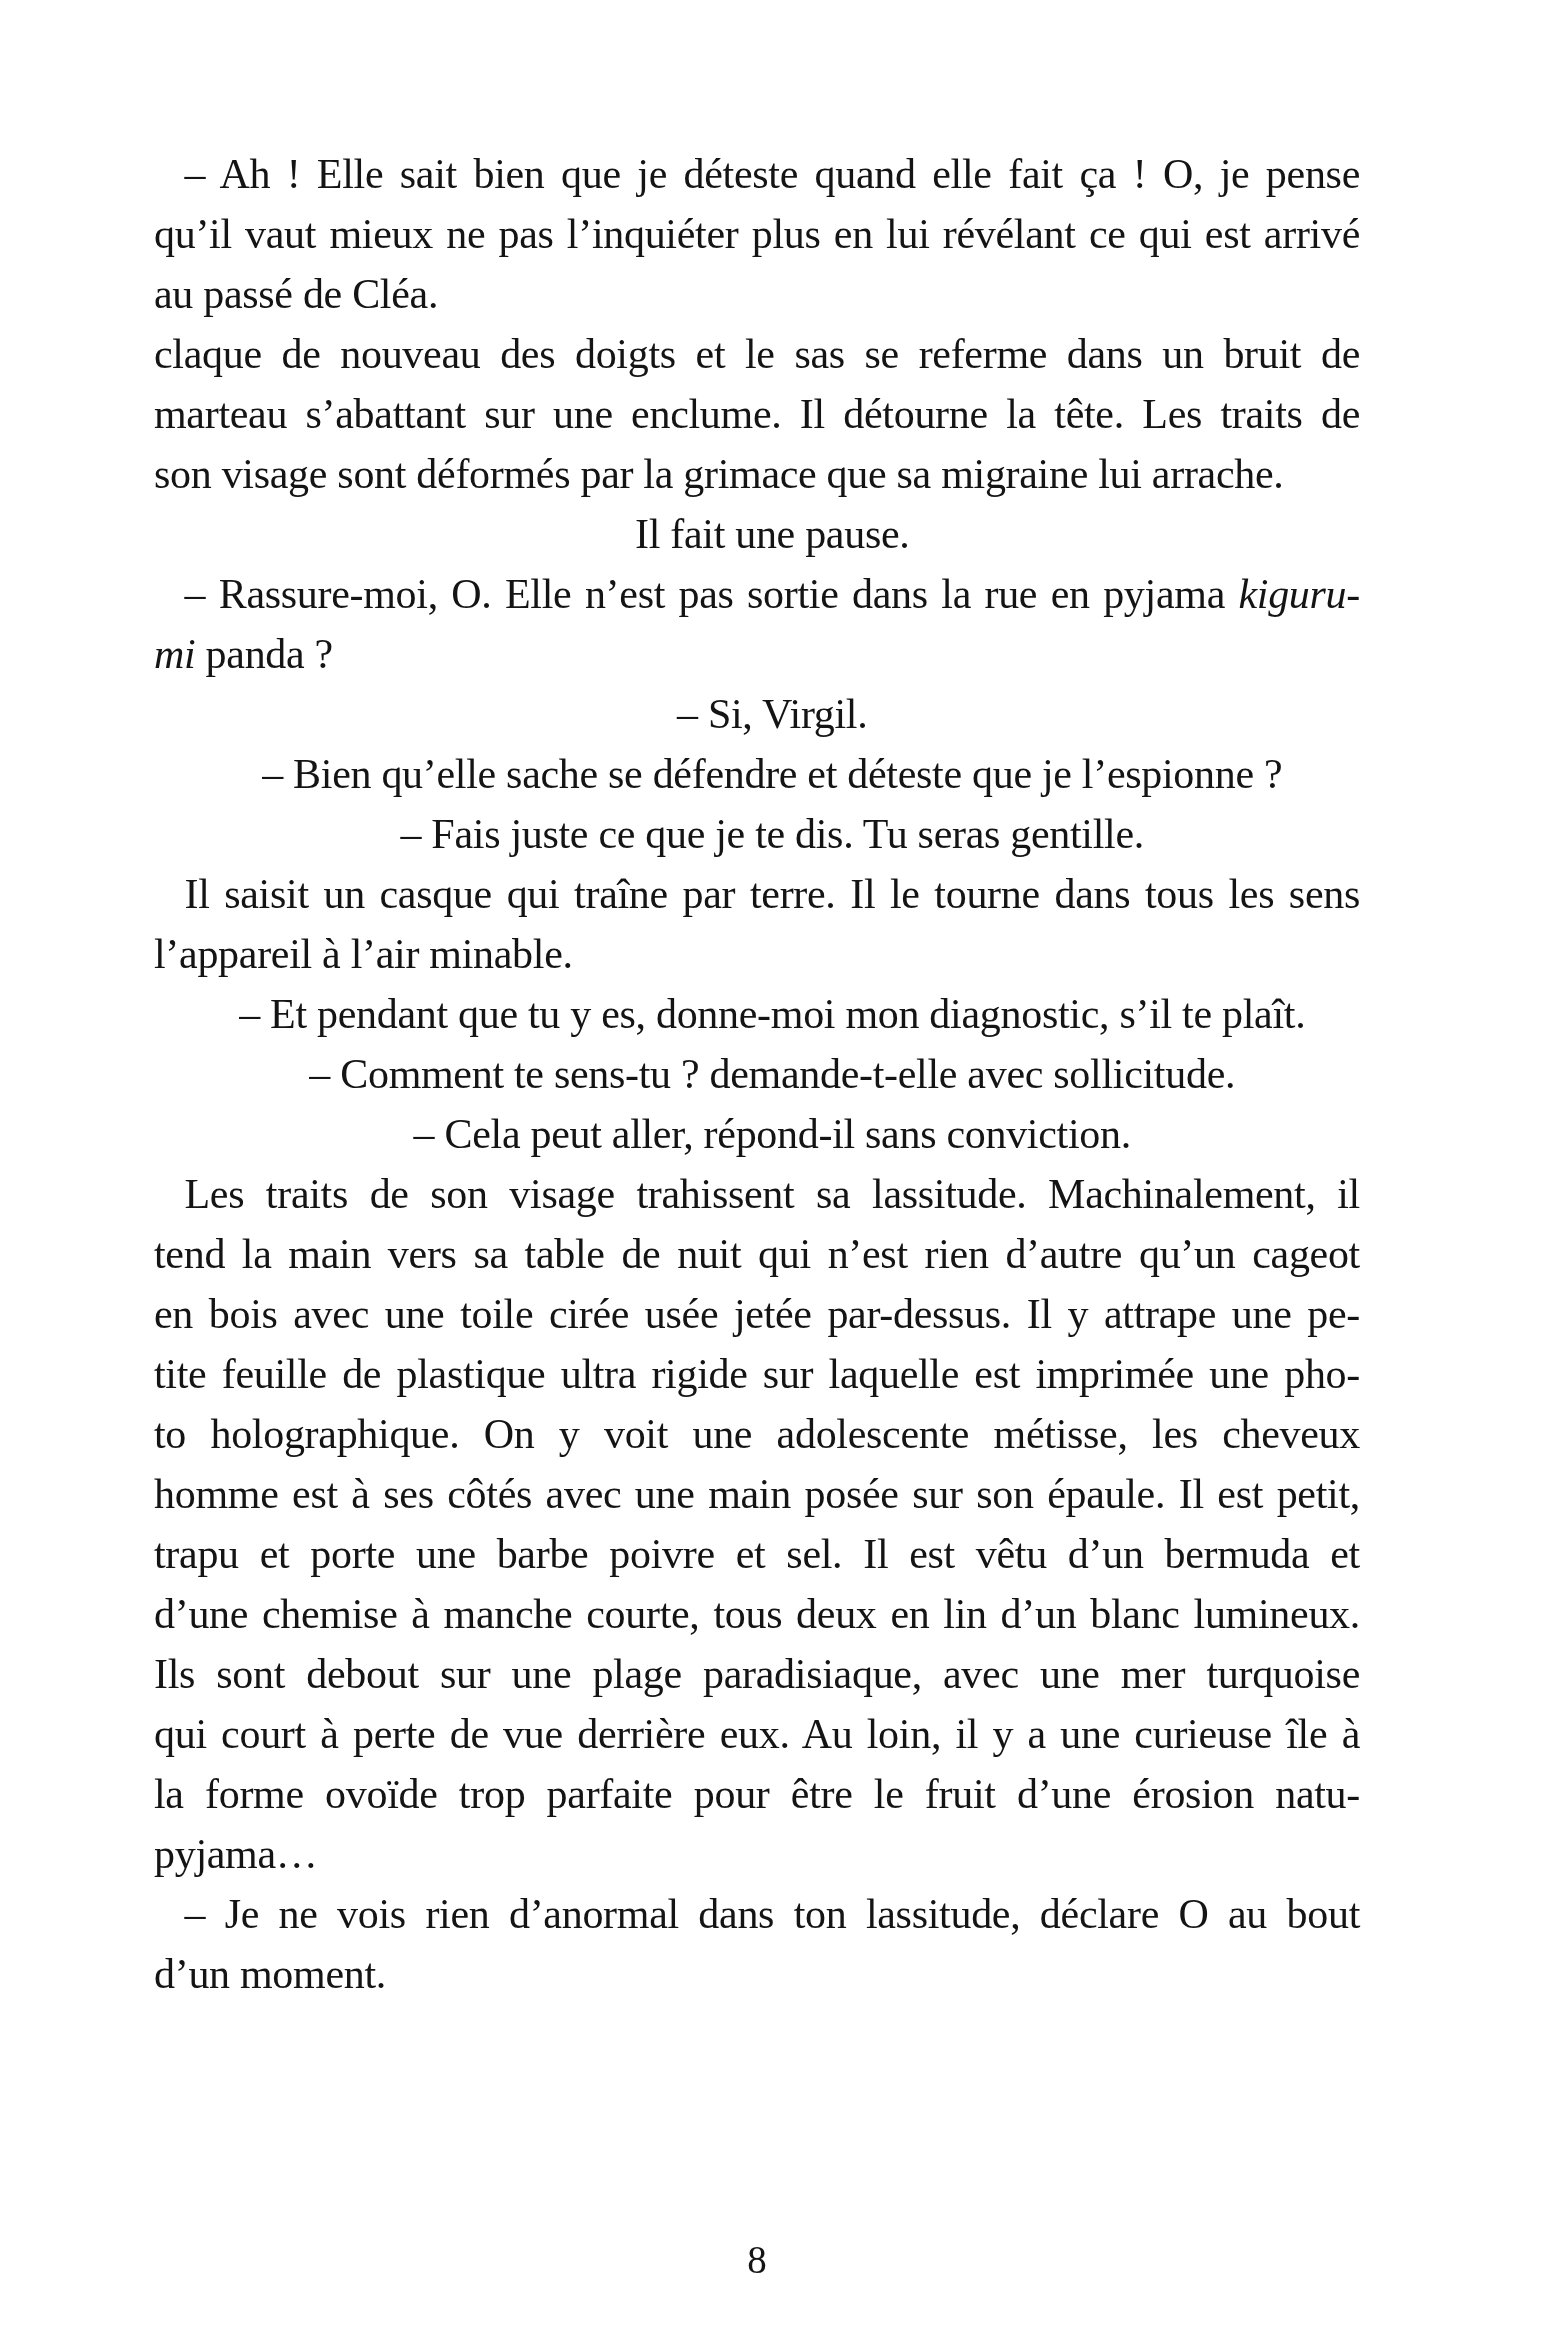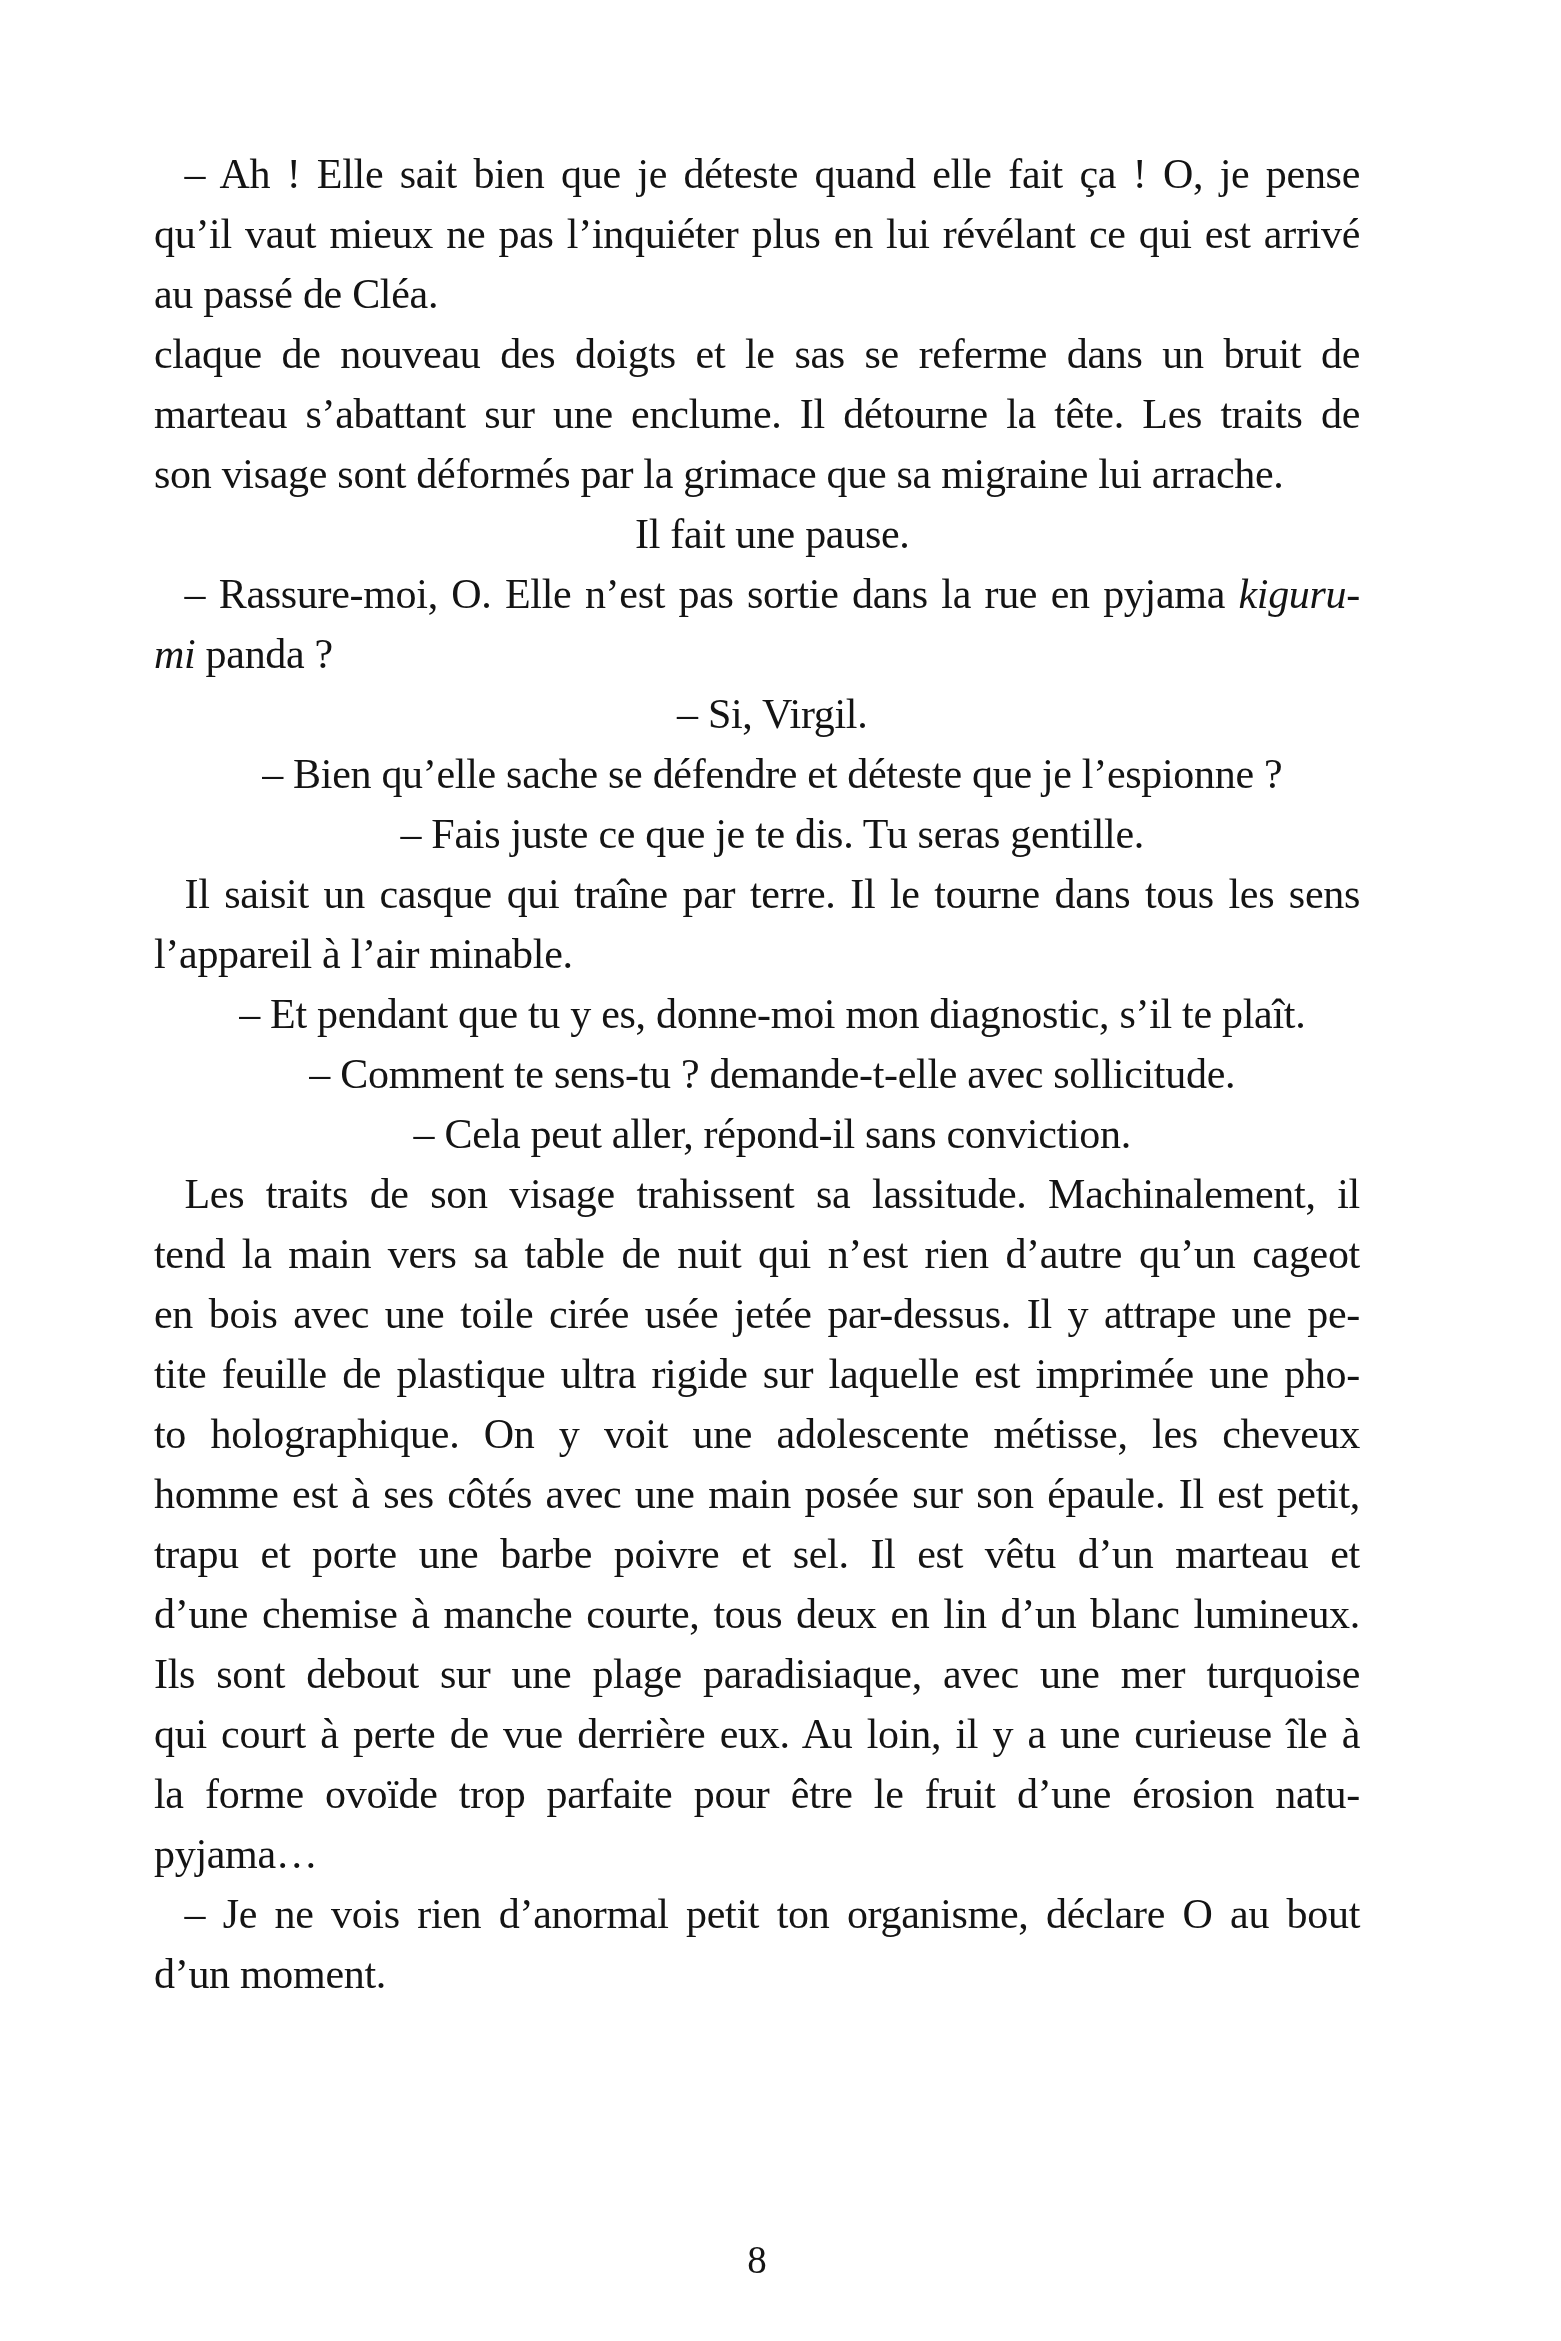--- a/index.html
+++ b/index.html
@@ -94,27 +94,27 @@
     <div class="paragraph">
       <div class="line indent"><span class="seg">– Cela peut aller, répond-il sans conviction.</span></div>
     </div>
     <div class="paragraph">
       <div class="line j indent"><span class="seg">Les traits de son visage trahissent sa lassitude. Machinalement, il</span></div>
       <div class="line j"><span class="seg">tend la main vers sa table de nuit qui n’est rien d’autre qu’un cageot</span></div>
       <div class="line j"><span class="seg">en bois avec une toile cirée usée jetée par-dessus. Il y attrape une pe-</span></div>
       <div class="line j"><span class="seg">tite feuille de plastique ultra rigide sur laquelle est imprimée une pho-</span></div>
       <div class="line j"><span class="seg">to holographique. On y voit une adolescente métisse, les cheveux</span></div>
       <div class="line j"><span class="seg">homme est à ses côtés avec une main posée sur son épaule. Il est petit,</span></div>
-      <div class="line j"><span class="seg">trapu et porte une barbe poivre et sel. Il est vêtu d’un marteau et</span></div>
+      <div class="line j"><span class="seg">trapu et porte une barbe poivre et sel. Il est vêtu d’un bermuda et</span></div>
       <div class="line j"><span class="seg">d’une chemise à manche courte, tous deux en lin d’un blanc lumineux.</span></div>
       <div class="line j"><span class="seg">Ils sont debout sur une plage paradisiaque, avec une mer turquoise</span></div>
       <div class="line j"><span class="seg">qui court à perte de vue derrière eux. Au loin, il y a une curieuse île à</span></div>
       <div class="line j"><span class="seg">la forme ovoïde trop parfaite pour être le fruit d’une érosion natu-</span></div>
       <div class="line"><span class="seg">pyjama…</span></div>
     </div>
     <div class="paragraph">
-      <div class="line j indent"><span class="seg">– Je ne vois rien d’anormal petit ton organisme, déclare O au bout</span></div>
+      <div class="line j indent"><span class="seg">– Je ne vois rien d’anormal dans ton lassitude, déclare O au bout</span></div>
       <div class="line"><span class="seg">d’un moment.</span></div>
     </div>
   </main>
 
 <div class="page-number">8</div>
 
 
 </body></html>

